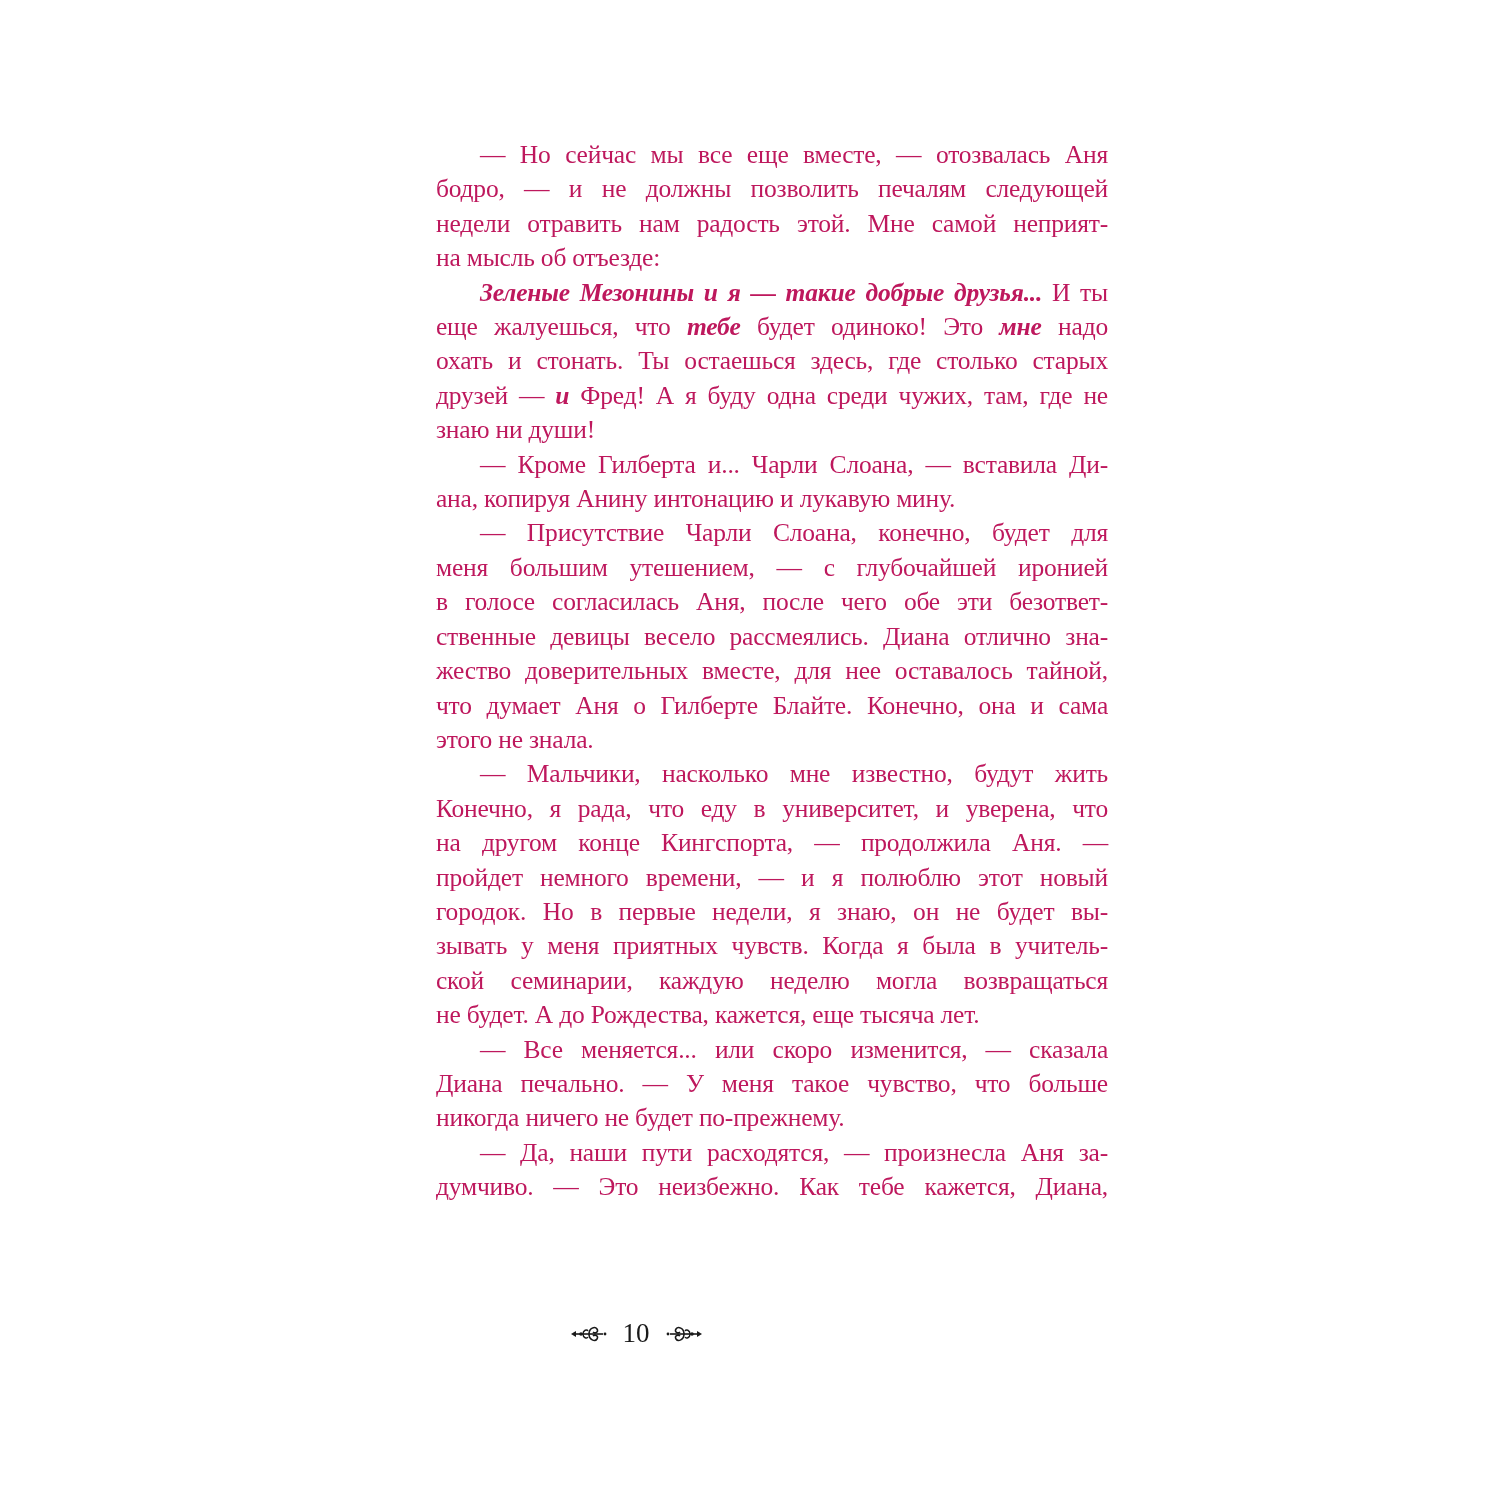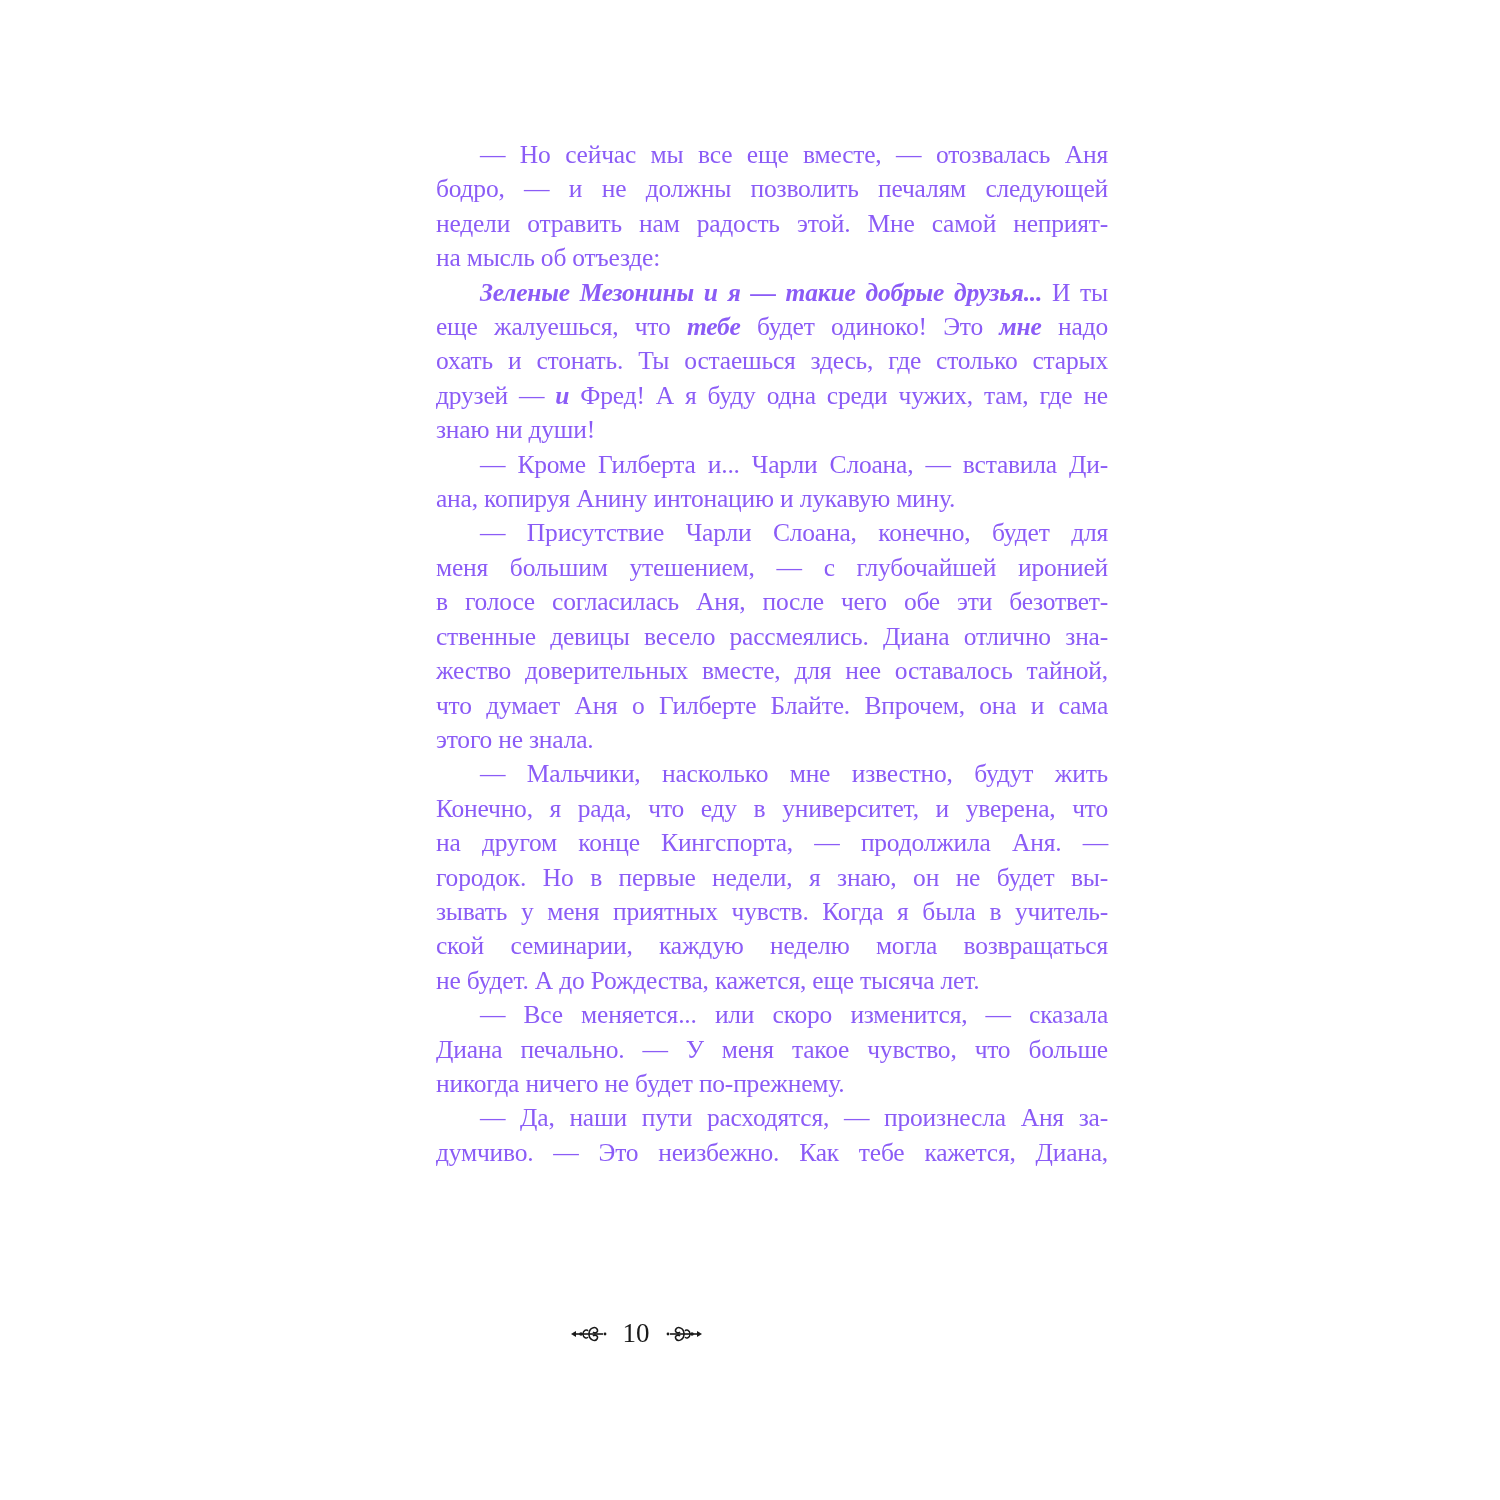--- a/index.html
+++ b/index.html
@@ -14,21 +14,21 @@
     overflow: hidden;
   }
   .page {
     position: absolute;
     left: 436px;
     top: 138px;
     width: 672px;
     font-family: "Liberation Serif", "DejaVu Serif", serif;
     font-size: 25.5px;
     line-height: 34.4px;
-    color: #8b5cf6;
+    color: #be185d;
     text-align: justify;
     letter-spacing: -0.2px;
   }
   .para {
     margin: 0;
     text-indent: 44px;
     hyphens: manual;
   }
   .line {
     display: block;
@@ -84,27 +84,28 @@
     <div class="para">
       <span class="line indent">— Кроме Гилберта и... Чарли Слоана, — вставила Ди-</span>
       <span class="line last">ана, копируя Анину интонацию и лукавую мину.</span>
     </div>
     <div class="para">
       <span class="line indent">— Присутствие Чарли Слоана, конечно, будет для</span>
       <span class="line">меня большим утешением, — с глубочайшей иронией</span>
       <span class="line">в голосе согласилась Аня, после чего обе эти безответ-</span>
       <span class="line">ственные девицы весело рассмеялись. Диана отлично зна-</span>
       <span class="line">жество доверительных вместе, для нее оставалось тайной,</span>
-      <span class="line">что думает Аня о Гилберте Блайте. Впрочем, она и сама</span>
+      <span class="line">что думает Аня о Гилберте Блайте. Конечно, она и сама</span>
       <span class="line last">этого не знала.</span>
     </div>
     <div class="para">
       <span class="line indent">— Мальчики, насколько мне известно, будут жить</span>
       <span class="line">Конечно, я рада, что еду в университет, и уверена, что</span>
       <span class="line">на другом конце Кингспорта, — продолжила Аня. —</span>
+      <span class="line">пройдет немного времени, — и я полюблю этот новый</span>
       <span class="line">городок. Но в первые недели, я знаю, он не будет вы-</span>
       <span class="line">зывать у меня приятных чувств. Когда я была в учитель-</span>
       <span class="line">ской семинарии, каждую неделю могла возвращаться</span>
       <span class="line last">не будет. А до Рождества, кажется, еще тысяча лет.</span>
     </div>
     <div class="para">
       <span class="line indent">— Все меняется... или скоро изменится, — сказала</span>
       <span class="line">Диана печально. — У меня такое чувство, что больше</span>
       <span class="line last">никогда ничего не будет по-прежнему.</span>
     </div>

